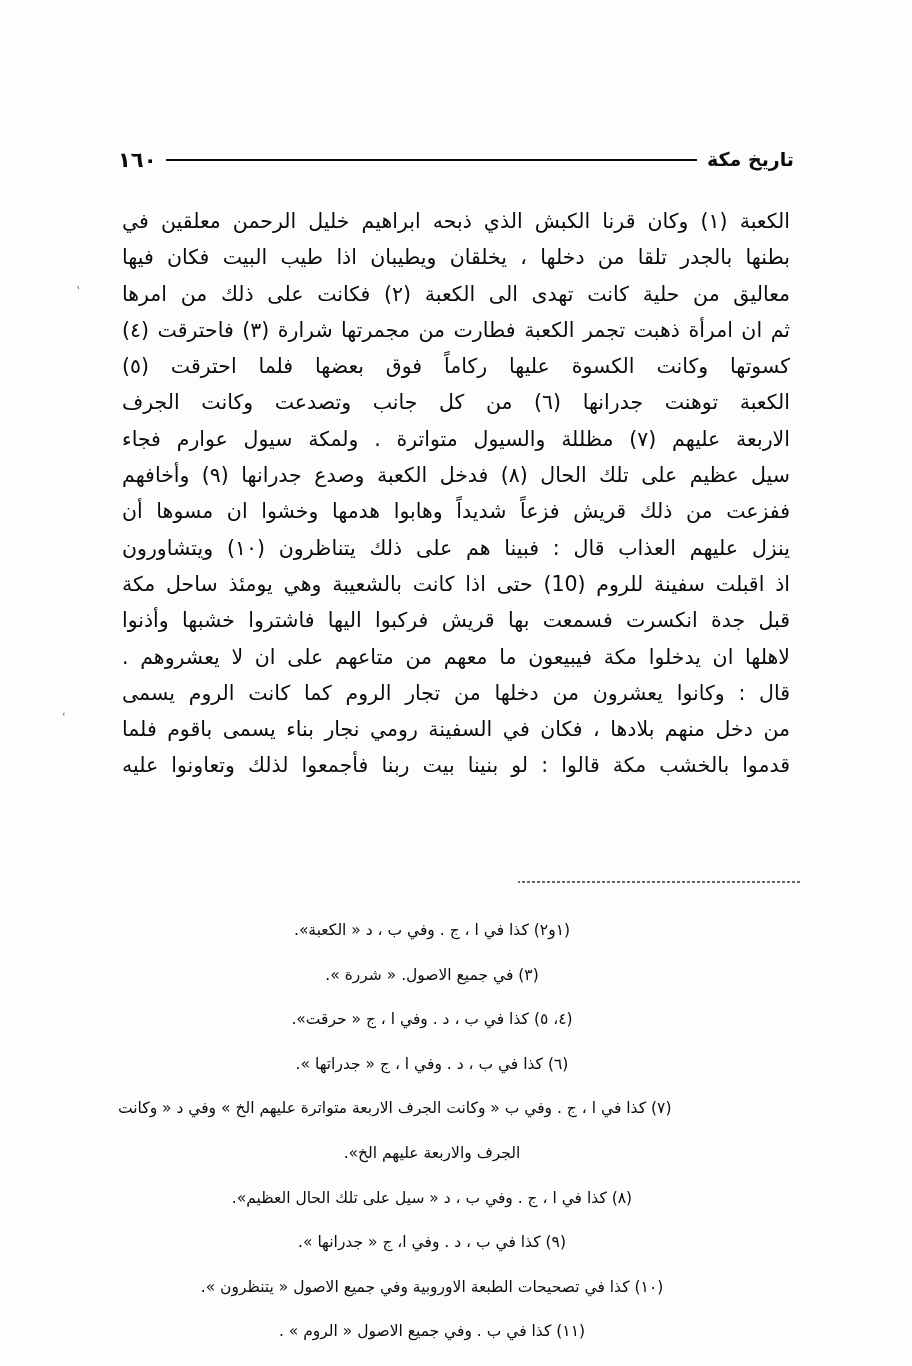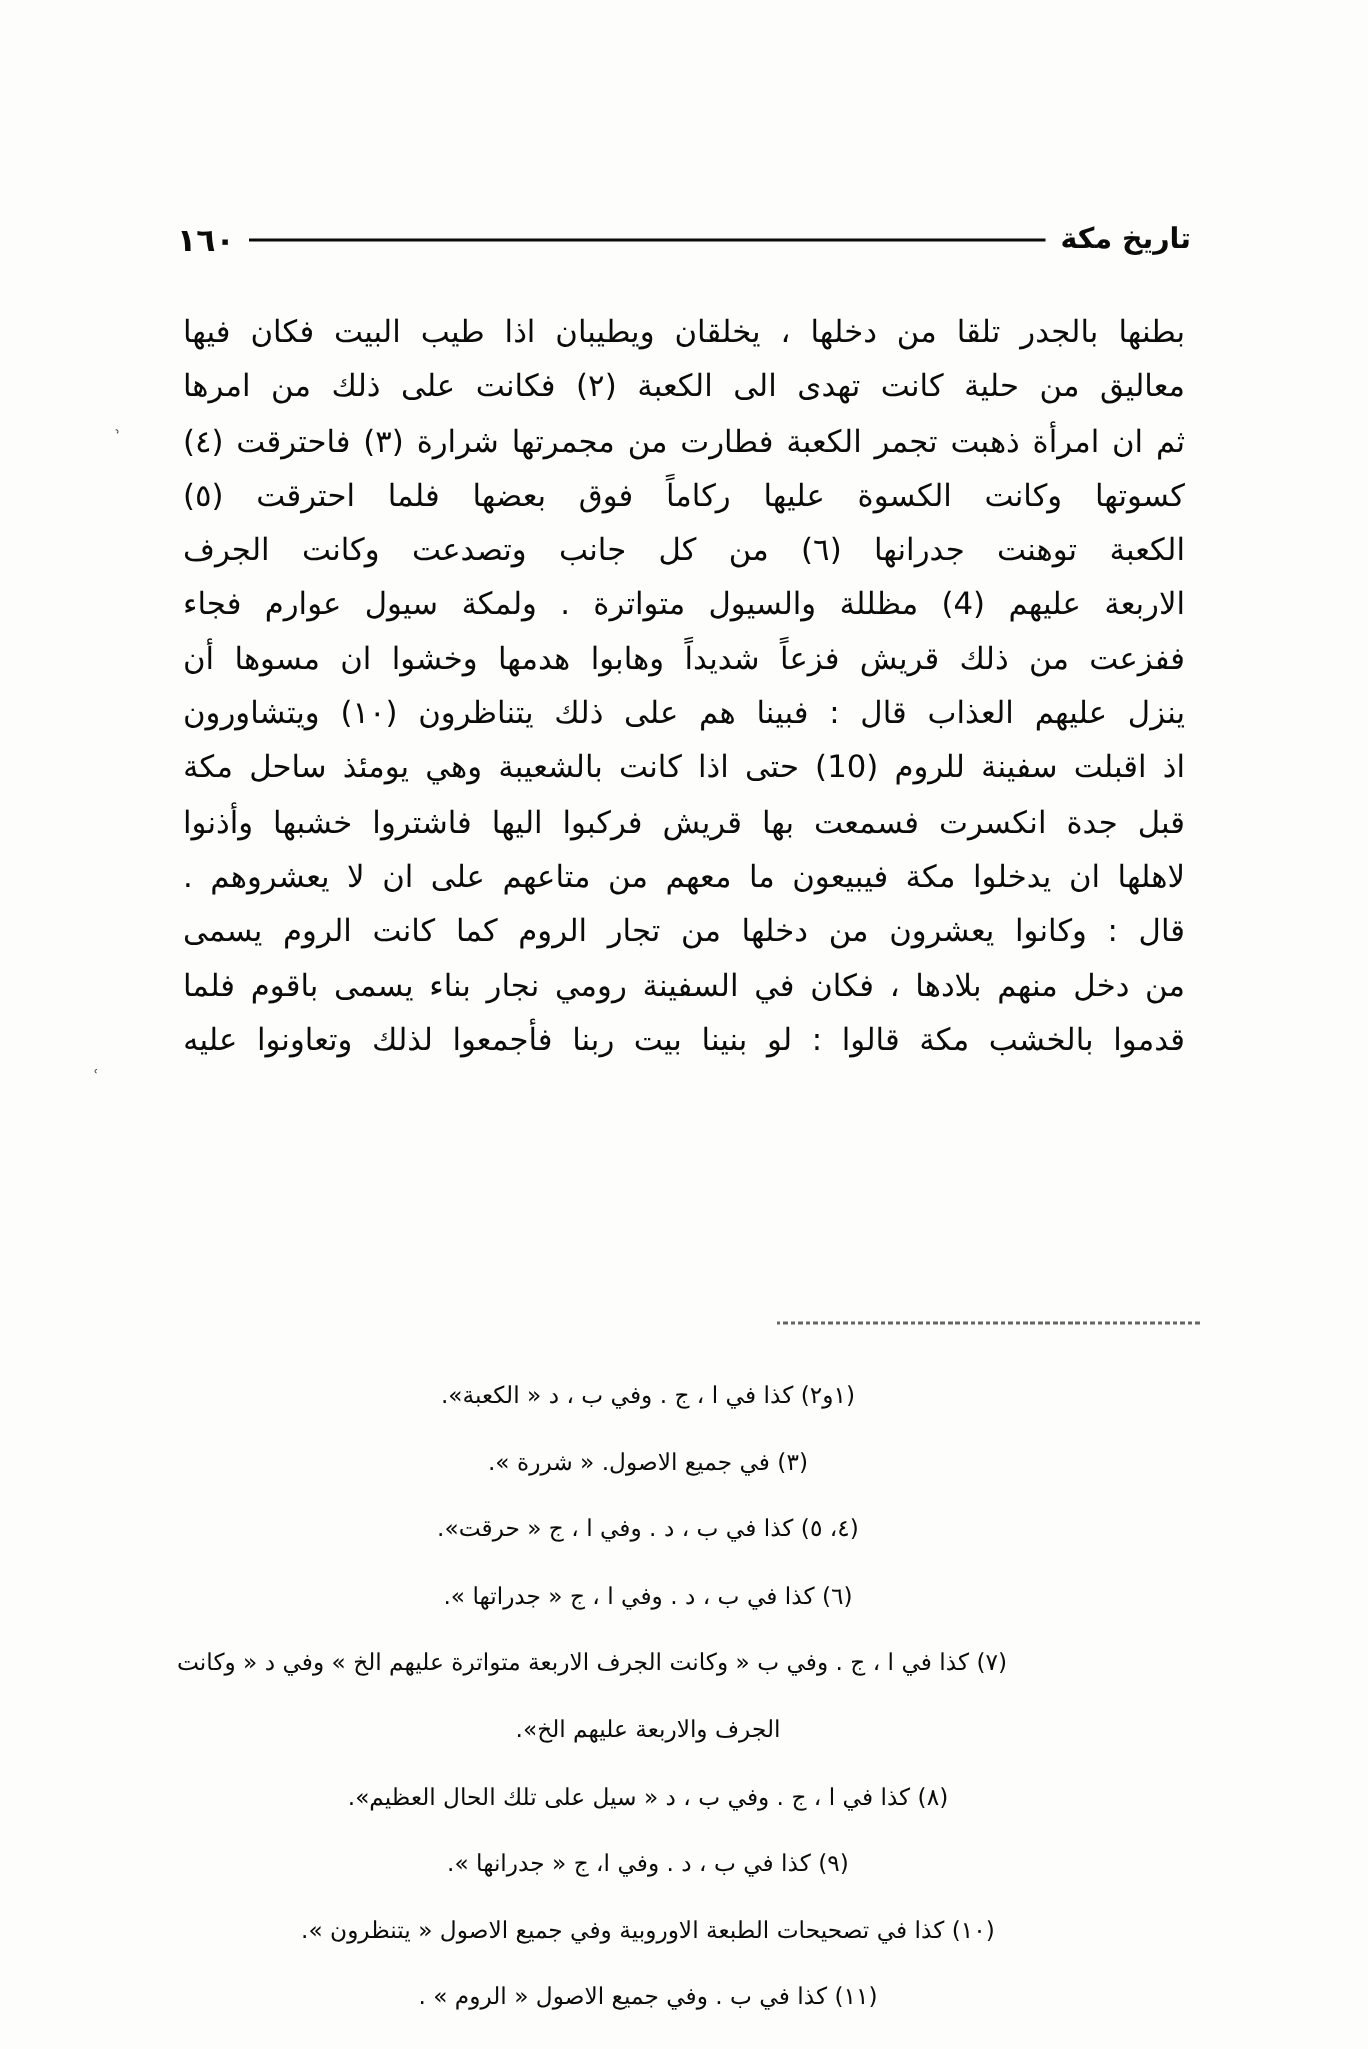--- a/index.html
+++ b/index.html
@@ -129,26 +129,28 @@
 
 <div class="page">
 
   <div class="running-head">
     <span class="rh-title">تاريخ مكة</span>
     <span class="rh-rule"></span>
     <span class="rh-folio">١٦٠</span>
   </div>
 
   <div class="body-text">
+    <p class="line">الكعبة (١) وكان قرنا الكبش الذي ذبحه ابراهيم خليل الرحمن معلقين في</p>
     <p class="line">بطنها بالجدر تلقا من دخلها ، يخلقان ويطيبان اذا طيب البيت فكان فيها</p>
     <p class="line">معاليق من حلية كانت تهدى الى الكعبة (٢) فكانت على ذلك من امرها</p>
     <p class="line">ثم ان امرأة ذهبت تجمر الكعبة فطارت من مجمرتها شرارة (٣) فاحترقت (٤)</p>
     <p class="line">كسوتها وكانت الكسوة عليها ركاماً فوق بعضها فلما احترقت (٥)</p>
     <p class="line">الكعبة توهنت جدرانها (٦) من كل جانب وتصدعت وكانت الجرف</p>
-    <p class="line">الاربعة عليهم (4) مظللة والسيول متواترة . ولمكة سيول عوارم فجاء</p>
+    <p class="line">الاربعة عليهم (٧) مظللة والسيول متواترة . ولمكة سيول عوارم فجاء</p>
+    <p class="line">سيل عظيم على تلك الحال (٨) فدخل الكعبة وصدع جدرانها (٩) وأخافهم</p>
     <p class="line">ففزعت من ذلك قريش فزعاً شديداً وهابوا هدمها وخشوا ان مسوها أن</p>
     <p class="line">ينزل عليهم العذاب قال : فبينا هم على ذلك يتناظرون (١٠) ويتشاورون</p>
     <p class="line">اذ اقبلت سفينة للروم (10) حتى اذا كانت بالشعيبة وهي يومئذ ساحل مكة</p>
     <p class="line">قبل جدة انكسرت فسمعت بها قريش فركبوا اليها فاشتروا خشبها وأذنوا</p>
     <p class="line">لاهلها ان يدخلوا مكة فيبيعون ما معهم من متاعهم على ان لا يعشروهم .</p>
     <p class="line">قال : وكانوا يعشرون من دخلها من تجار الروم كما كانت الروم يسمى</p>
     <p class="line">من دخل منهم بلادها ، فكان في السفينة رومي نجار بناء يسمى باقوم فلما</p>
     <p class="line">قدموا بالخشب مكة قالوا : لو بنينا بيت ربنا فأجمعوا لذلك وتعاونوا عليه</p>
   </div>
 

